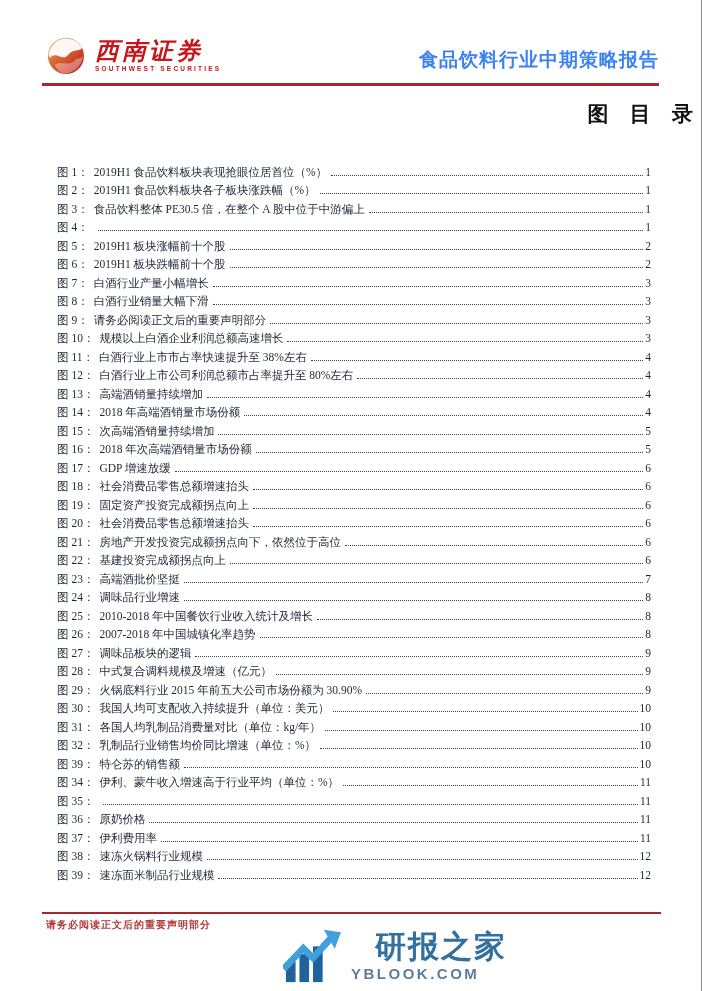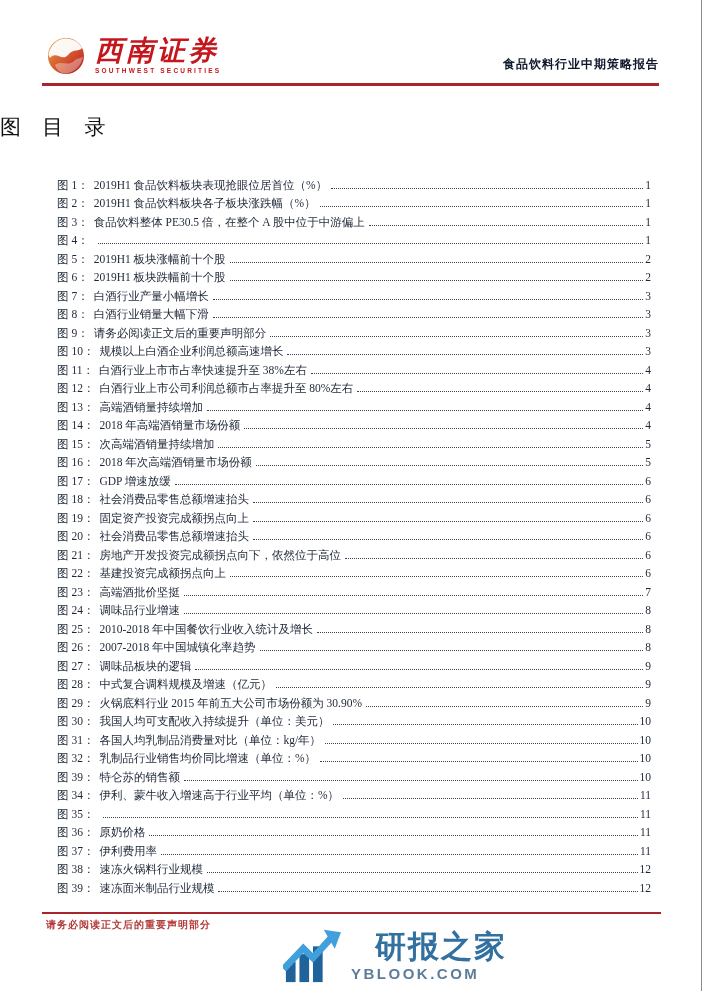--- a/index.html
+++ b/index.html
@@ -16,39 +16,39 @@
 
   
   .header{
     padding:36px 42px 0 46px;
     display:flex;justify-content:space-between;align-items:flex-end;
   }
   .brand{display:flex;align-items:center;gap:9px;}
   .brand-logo{width:40px;height:40px;flex:0 0 auto;}
   .brand-names{display:flex;flex-direction:column;line-height:1;}
   .brand-cn{
-    color:#c5161d;font-size:28px;font-weight:bold;font-style:italic;
+    color:#c5161d;font-size:24px;font-weight:bold;font-style:italic;
     letter-spacing:3px;font-family:"Liberation Serif",serif;
   }
   .brand-en{
     color:#c5161d;font-size:6.5px;letter-spacing:2.2px;margin-top:3px;
     font-family:"Liberation Sans",sans-serif;font-weight:bold;
   }
   .report-title{
-    font-size:12px;font-weight:bold;color:#0f172a;
+    font-size:19px;font-weight:bold;color:#3b82f6;
     padding-bottom:3px;letter-spacing:1px;
   }
   .header-rule{
     height:2.5px;background:#a8262b;margin:7px 42px 0 42px;
   }
 
   
   .doc-title{
-    margin-top:27px;text-align:left;
-    font-size:21px;font-weight:normal;color:#111;
+    margin-top:14px;text-align:right;
+    font-size:21px;font-weight:bold;color:#111;
     letter-spacing:8px;
   }
 
   
   .toc{margin:35px 50px 0 57px;text-align:center;}
   .toc-row{
     display:flex;align-items:baseline;
     height:18.5px;line-height:18.5px;
     font-size:11.5px;color:#1d2636;white-space:nowrap;
   }

